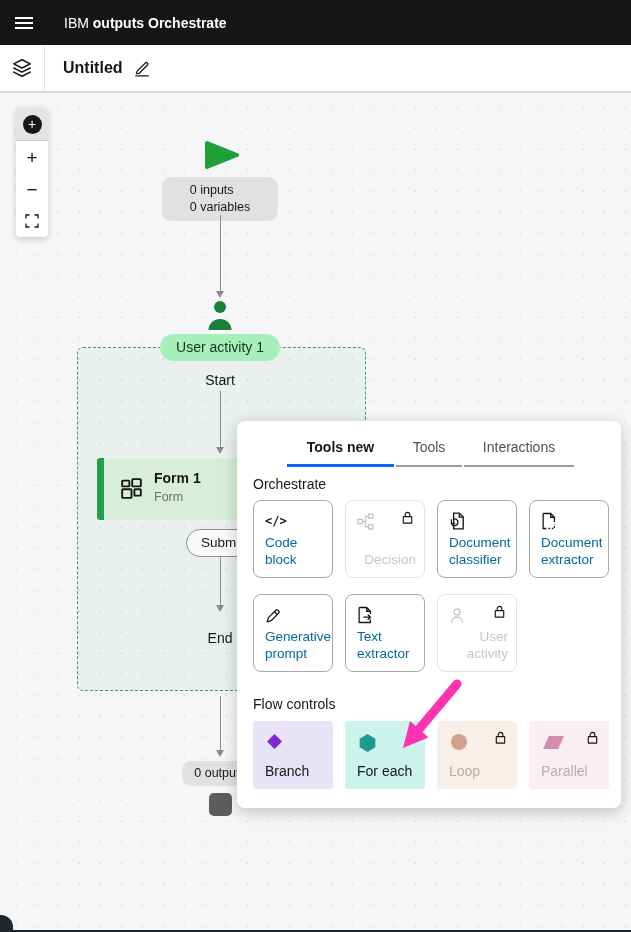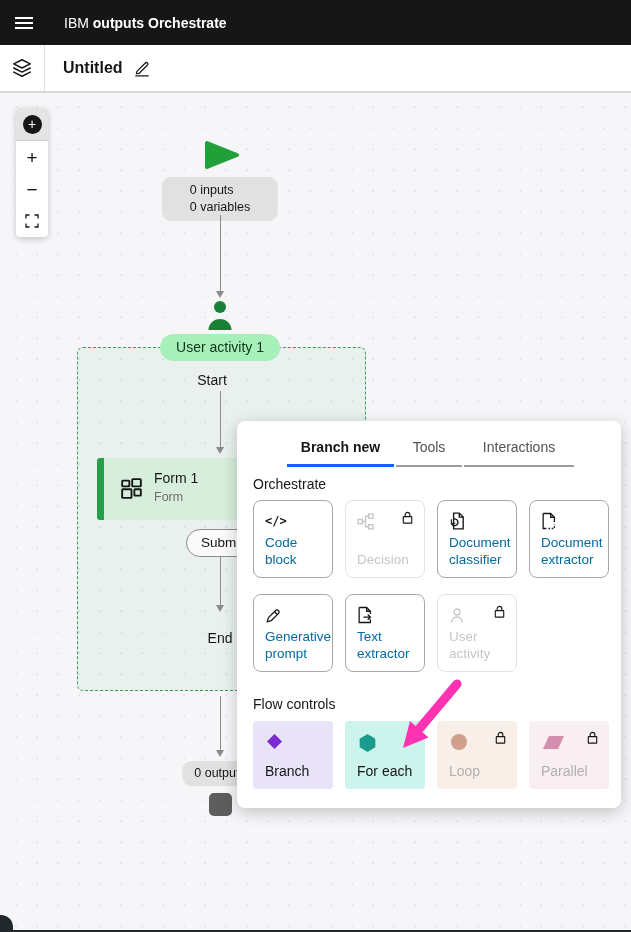--- a/index.html
+++ b/index.html
@@ -41,41 +41,41 @@
 
   .badge{background:#e1e1e1;border-radius:9px;color:#161616;font-size:12.5px;line-height:17px;padding:5px 28px;text-align:left;white-space:nowrap;}
   .pill-green{background:#a7f0ba;color:#10341c;font-size:14px;height:27px;line-height:27px;padding:0 16px;border-radius:14px;white-space:nowrap;z-index:2;}
   .lbl{font-size:14px;color:#161616;white-space:nowrap;}
 
   .dashed-box{position:absolute;left:77px;top:256px;width:287px;height:342px;
     border:1.5px dashed #35a055;border-radius:6px;background:rgba(36,161,72,0.06);}
 
   .form-node{position:absolute;left:97px;top:367px;width:240px;height:62px;background:#d6eedb;
     border-radius:3px;border-left:7px solid #24a148;box-sizing:border-box;}
-  .form-node .ft{position:absolute;left:50px;top:12px;font-size:14px;font-weight:400;color:#161616;}
+  .form-node .ft{position:absolute;left:50px;top:12px;font-size:14px;font-weight:700;color:#161616;}
   .form-node .fs{position:absolute;left:50px;top:32px;font-size:12.5px;color:#6f6f6f;}
   .form-icon{position:absolute;left:16px;top:19px;}
 
   .pill-outline{position:absolute;transform:translateX(-50%);background:#fafafa;border:1px solid #8d8d8d;
     border-radius:14px;height:26px;line-height:26px;padding:0 14px;font-size:13.5px;color:#161616;white-space:nowrap;}
 
   .stop-node{position:absolute;left:209px;top:702px;width:23px;height:23px;background:#5d5d5d;border-radius:5px;}
 
   
   .panel{position:absolute;left:237px;top:330px;width:384px;height:387px;background:#ffffff;border-radius:8px;
     box-shadow:0 4px 16px rgba(0,0,0,0.22);z-index:10;}
   .tabs{position:absolute;left:50px;top:8px;display:flex;}
   .tab{height:38px;display:flex;align-items:center;justify-content:center;font-size:14px;color:#525252;cursor:pointer;margin-right:2px;border-bottom:2px solid #9c9c9c;box-sizing:border-box;}
   .tab.active{color:#161616;font-weight:700;border-bottom:3px solid #0f62fe;}
   .tab.t1{width:107px;}.tab.t2{width:66px;}.tab.t3{width:110px;}
 
   .sec-title{position:absolute;left:16px;font-size:14px;color:#161616;}
   .card{position:absolute;width:80px;height:78px;border:1px solid #a8a8a8;border-radius:8px;background:#ffffff;
     box-sizing:border-box;cursor:pointer;}
-  .card.disabled{border-color:#e2e2e2;cursor:default;}
+  .card.disabled{border-color:#e2e2e2;cursor:default;text-align:right;}
   .card .icon{position:absolute;left:11px;top:11px;height:18px;display:flex;align-items:center;}
   .card .lock{position:absolute;right:9px;top:9px;}
   .card .clabel{position:absolute;left:11px;right:8px;bottom:9px;font-size:13.5px;line-height:17px;color:#0369a1;}
   .card.disabled .clabel{color:#c6c6c6;}
   .code-glyph{font-family:"DejaVu Sans Mono",monospace;font-size:12px;font-weight:700;color:#161616;}
 
   .fcard{position:absolute;width:80px;height:68px;border-radius:4px;box-sizing:border-box;cursor:pointer;}
   .fcard .shape{position:absolute;left:14px;top:13px;}
   .fcard .clabel{position:absolute;left:12px;bottom:10px;font-size:14px;color:#161616;white-space:nowrap;}
   .fcard.disabled .clabel{color:#b0b0b0;}
@@ -163,21 +163,21 @@
       <svg width="28" height="32" viewBox="0 0 28 32">
         <circle cx="14" cy="8" r="6" fill="#198038"></circle>
         <path d="M2.5 31 a11.5 11 0 0 1 23 0 Z" fill="#198038"></path>
       </svg>
     </div>
 
     <div class="dashed-box"></div>
 
     <div class="cnode pill-green" style="left:220px;top:243px;">User activity 1</div>
 
-    <div class="cnode lbl" style="left:212px;top:281px;text-align:right;">Start</div>
+    <div class="cnode lbl" style="left:220px;top:281px;text-align:right;">Start</div>
 
     <div class="vline" style="top:300px;height:56px;"></div>
     <div class="ahead" style="top:356px;"></div>
 
     <div class="form-node">
       <svg class="form-icon" width="23" height="23" viewBox="0 0 32 32" fill="none" stroke="#161616" stroke-width="2.6">
         <rect x="3" y="5" width="10" height="8" rx="1"></rect>
         <rect x="17" y="3" width="12" height="10" rx="1"></rect>
         <rect x="3" y="17" width="13" height="12" rx="1"></rect>
         <rect x="20" y="17" width="9" height="9" rx="1"></rect>
@@ -195,21 +195,21 @@
 
     <div class="vline" style="top:605px;height:54px;"></div>
     <div class="ahead" style="top:659px;"></div>
 
     <div class="cnode badge" style="left:220px;top:670px;padding:4px 12px;">0 outputs</div>
 
     <div class="stop-node"></div>
 
     <div class="panel">
       <div class="tabs">
-        <div class="tab t1 active">Branch new</div>
+        <div class="tab t1 active">Tools new</div>
         <div class="tab t2">Tools</div>
         <div class="tab t3">Interactions</div>
       </div>
 
       <div class="sec-title" style="top:55px;">Orchestrate</div>
 
       <div class="card" style="left:16px;top:79px;">
         <div class="icon">
             <span class="code-glyph">&lt;/&gt;</span>
           </div>

